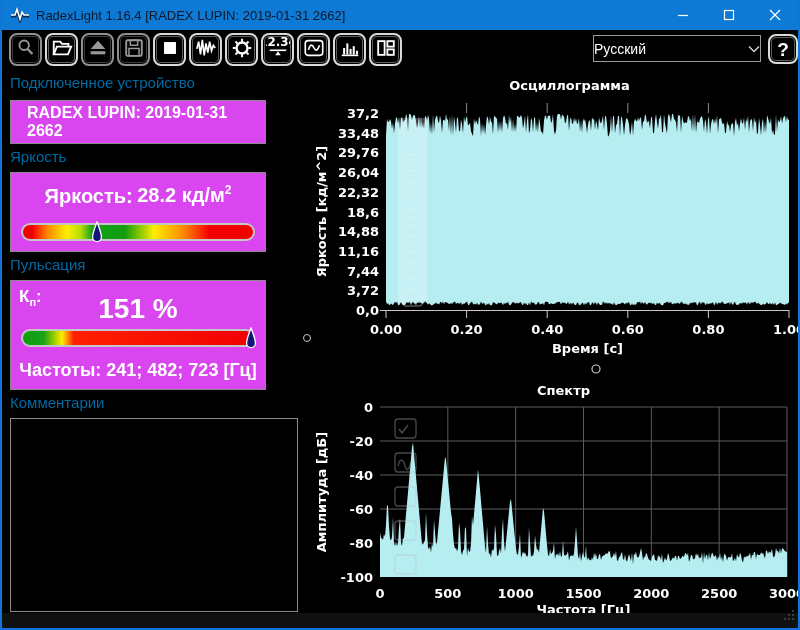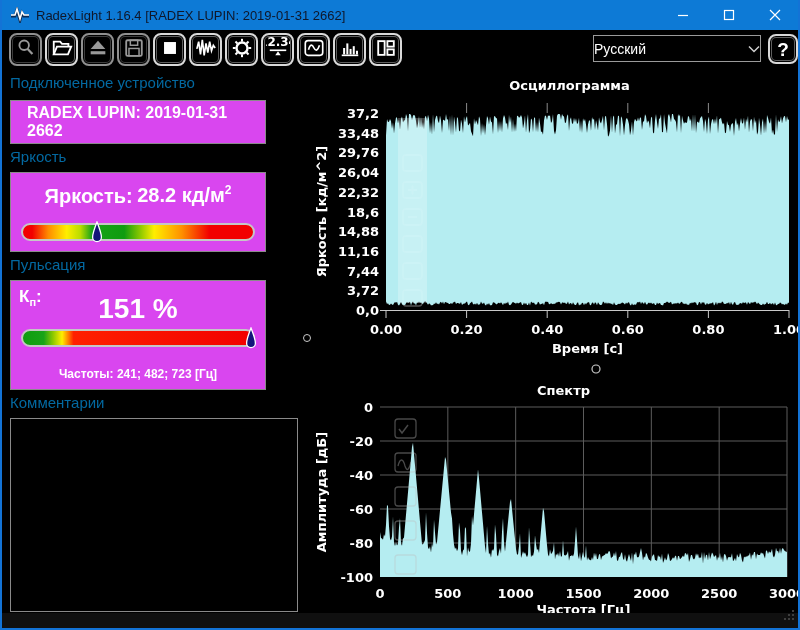--- a/index.html
+++ b/index.html
@@ -39,21 +39,21 @@
   .vl-value sup{font-size:12px;}
   .gbar{position:absolute;left:10px;right:10px;height:18px;border:2px solid #c6c6c6;border-radius:9px;}
   .value-bar{top:50px;background:linear-gradient(90deg,#f20000 0%,#f20000 4%,#ff8c00 11%,#ffee00 19%,
         #b9dc00 25%,#18a318 30%,#0f9c0f 44%,#8cc800 51%,#ffee00 57%,#ff9000 69%,#f20000 81%,#f20000 100%);}
   .puls-box{top:280px;height:110px;}
   .kp{position:absolute;left:8px;top:6px;font-size:17px;font-weight:bold;}
   .kp sub{font-size:11px;}
   .puls-value{position:absolute;top:12px;left:0;right:0;text-align:center;font-size:28px;font-weight:bold;}
   .puls-bar{top:48px;background:linear-gradient(90deg,#0f9c0f 0%,#18a318 9%,#8cc800 13%,#ffee00 17%,
         #ff2000 22%,#f20000 100%);}
-  .freq-line{position:absolute;bottom:8px;left:0;right:0;text-align:center;font-size:12px;font-weight:bold;}
+  .freq-line{position:absolute;bottom:8px;left:0;right:0;text-align:center;font-size:18px;font-weight:bold;}
   .marker{position:absolute;top:-4px;width:12px;height:23px;transform:translateX(-50%);}
   .round-handle{position:absolute;width:8px;height:8px;border:1px solid #c9c9c9;border-radius:50%;background:transparent;}
   .comments-area{position:absolute;left:8px;top:418px;width:288px;height:194px;background:#000;
         border:1px solid #8a8a8a;color:#fff;resize:none;font-family:"Liberation Sans",sans-serif;font-size:14px;}
   
   .chart-wrap{position:absolute;left:308px;}
   .osc-wrap{top:70px;width:490px;height:308px;}
   .spec-wrap{top:380px;width:490px;height:234px;}
   svg text{font-family:"DejaVu Sans",sans-serif;fill:#fff;font-weight:700;font-size:13px;}
   

